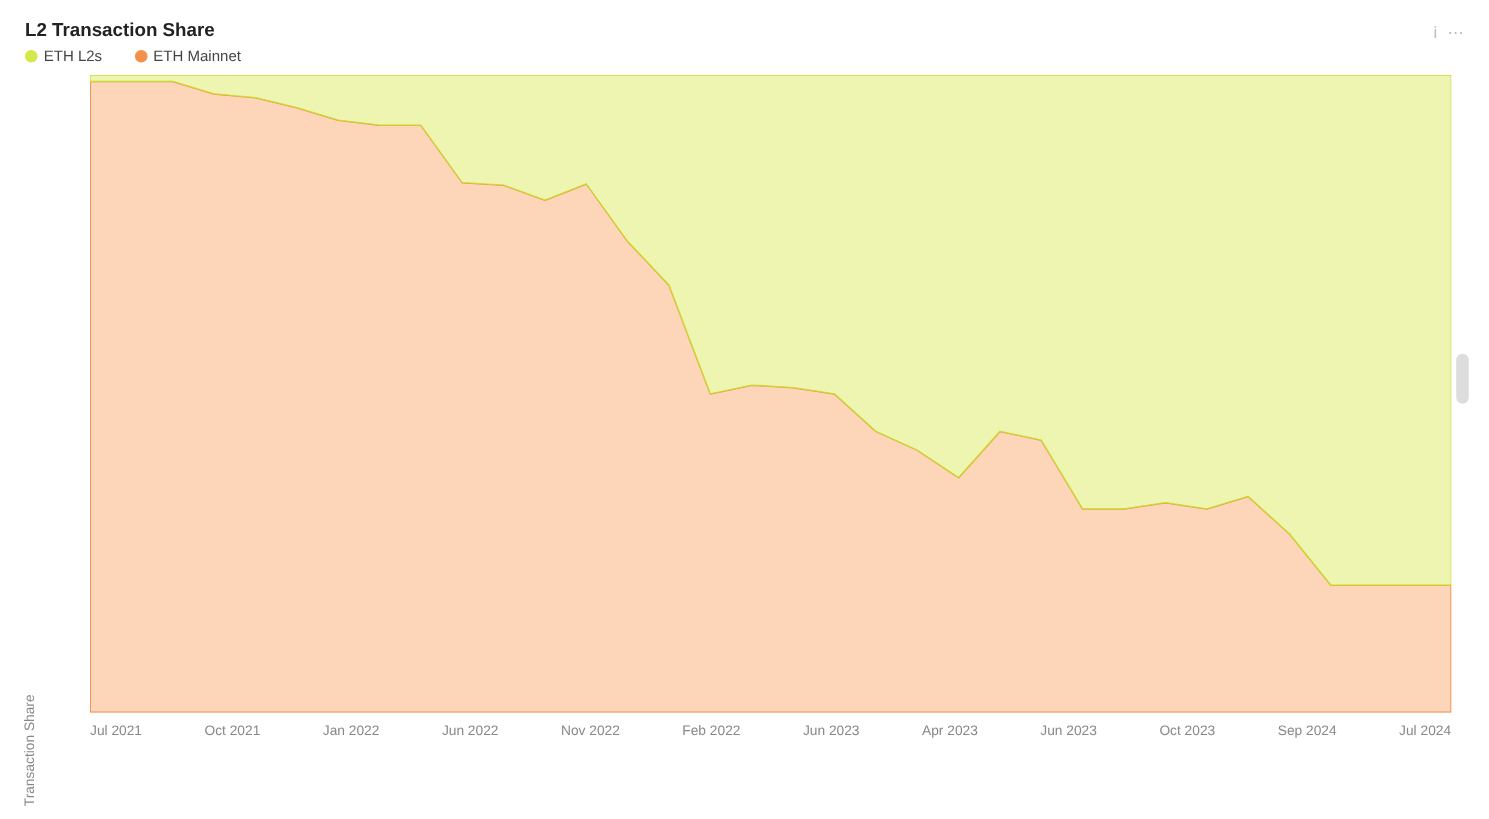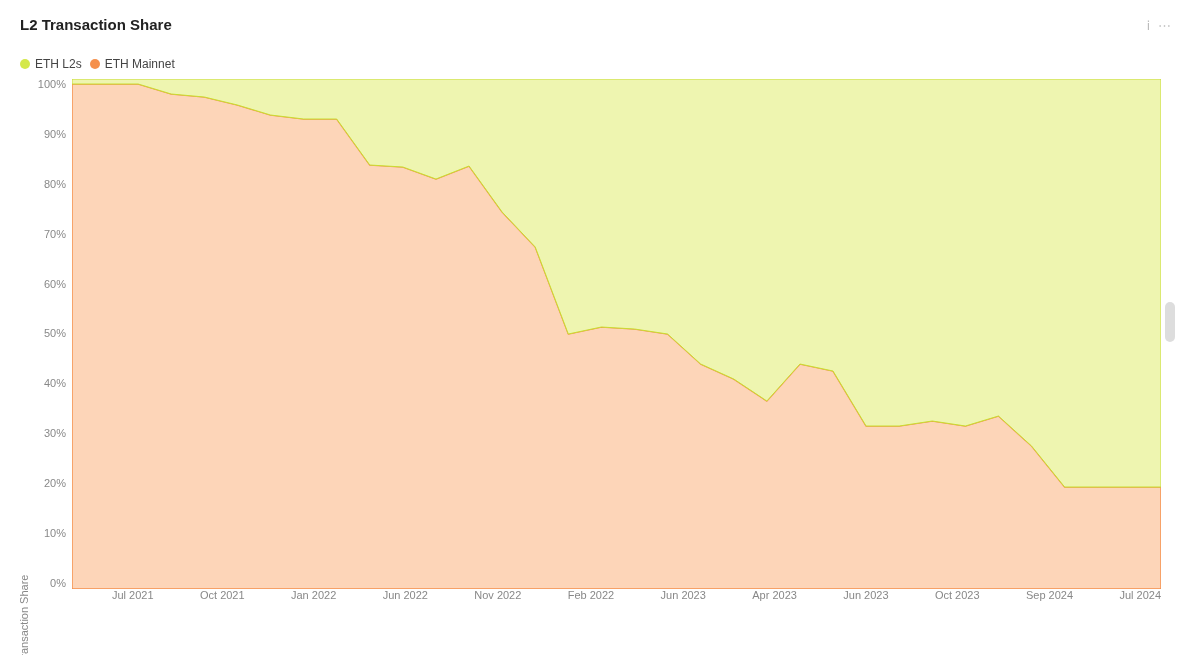--- a/index.html
+++ b/index.html
@@ -14,37 +14,37 @@
       width: 1191px;
       height: 655px;
       background: #ffffff;
       padding: 16px 20px 10px 20px;
       position: relative;
     }
     .chart-header {
       display: flex;
       justify-content: space-between;
       align-items: flex-start;
-      margin-bottom: 23px;
+      margin-bottom: 4px;
     }
     .chart-title {
       font-size: 15px;
       font-weight: 600;
       color: #222;
     }
     .header-icons {
       display: flex;
       gap: 8px;
       align-items: center;
       color: #999;
       font-size: 14px;
     }
     .legend {
       display: flex;
-      gap: 8px;
+      gap: 26px;
       align-items: flex-end;
       margin-bottom: 8px;
     }
     .legend-item {
       display: flex;
       align-items: center;
       gap: 5px;
       font-size: 12px;
       color: #444;
     }
@@ -100,23 +100,22 @@
       justify-content: center;
       left: -2px;
     }
     .x-axis {
       position: absolute;
       bottom: 0;
       left: 52px;
       right: 10px;
       height: 30px;
       display: flex;
-      align-items: flex-start;
+      align-items: center;
       justify-content: space-between;
-      margin-left: 40px;
     }
     .x-label {
       font-size: 11px;
       color: #888;
       text-align: center;
     }
     .watermark {
       position: absolute;
       top: 50%;
       left: 50%;
@@ -187,33 +186,20 @@
       <span>ETH Mainnet</span>
     </div>
   </div>
 
   <div class="chart-area">
 
     <div class="y-axis-title">
       <span>Transaction Share</span>
     </div>
 
-    <div class="y-axis">
-      <span class="y-label">100%</span>
-      <span class="y-label">90%</span>
-      <span class="y-label">80%</span>
-      <span class="y-label">70%</span>
-      <span class="y-label">60%</span>
-      <span class="y-label">50%</span>
-      <span class="y-label">40%</span>
-      <span class="y-label">30%</span>
-      <span class="y-label">20%</span>
-      <span class="y-label">10%</span>
-      <span class="y-label">0%</span>
-    </div>
 
     <div class="chart-inner">
       <div class="watermark">IntoTheBlock</div>
       <div class="watermark2">IntoTheBlock</div>
 
       <svg class="chart-svg" viewBox="0 0 1119 510" preserveAspectRatio="none">
         <defs>
           <linearGradient id="l2sGrad" x1="0" y1="0" x2="0" y2="1">
             <stop offset="0%" stop-color="#eef5b0" stop-opacity="1"></stop>
             <stop offset="100%" stop-color="#f5f9d0" stop-opacity="1"></stop>

